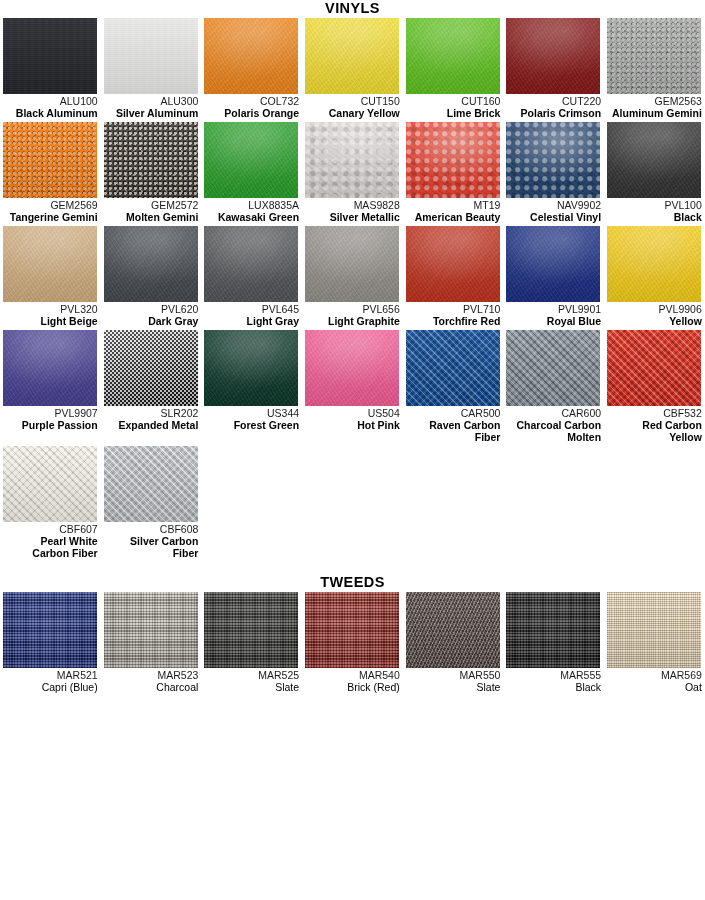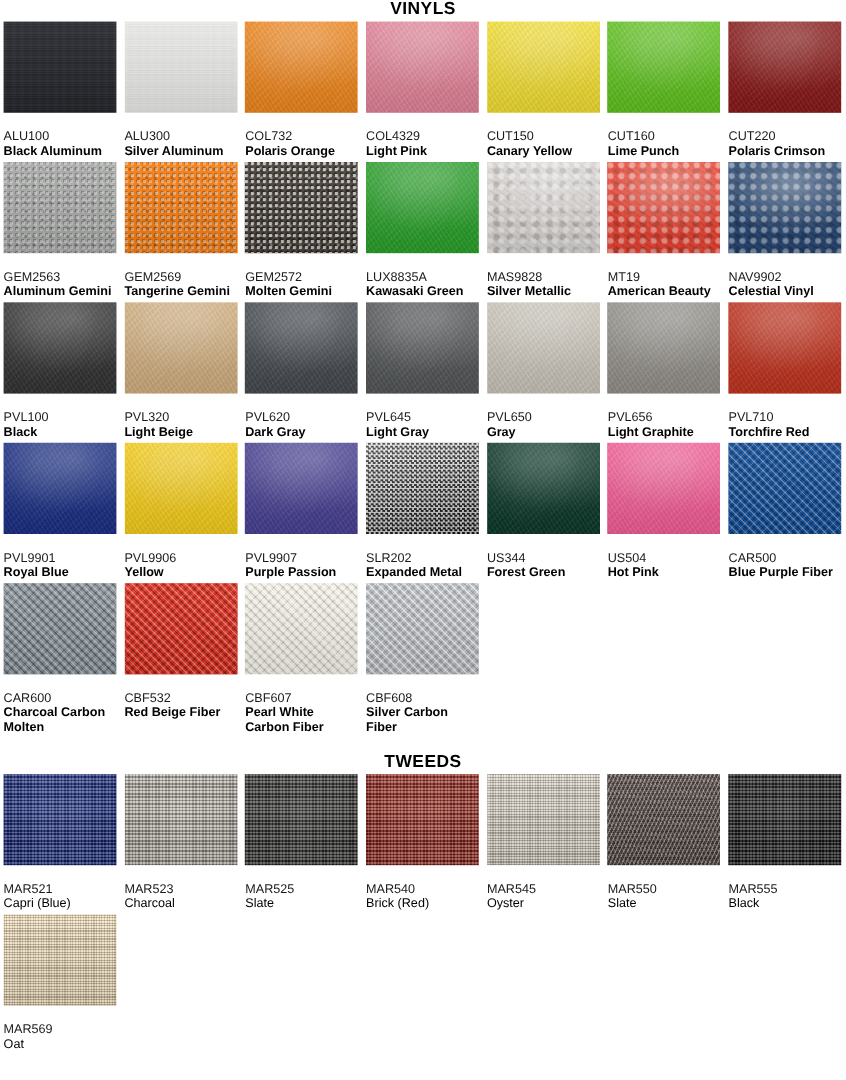--- a/index.html
+++ b/index.html
@@ -12,21 +12,21 @@
   }
   .tweeds-header{margin-top:12px;}
 
   .grid{display:flex;flex-wrap:wrap;}
   .cell{width:100.7px;box-sizing:border-box;padding:0 3px 0 3px;margin-bottom:3px;}
   .swatch{
     width:94px;height:76px;position:relative;overflow:hidden;
     background-color:#888;
   }
   .tweeds .swatch{height:76px;}
-  .caption{text-align:left;margin-top:14px;}
+  .caption{text-align:right;margin-top:1px;}
   .code{font-size:10.5px;line-height:12px;color:#1a1a1a;}
   .name{font-size:10.5px;line-height:12px;color:#000;font-weight:bold;}
   .tweeds .name{font-weight:normal;}
 
   
   .tex{position:absolute;inset:0;}
 
   
   .tex-brushed{
     background-image:
@@ -160,50 +160,39 @@
           <div class="tex tex-grain"></div>
           <div class="sheen"></div>
           <div class="vignette"></div>
         </div>
         <div class="caption">
           <div class="code">COL732</div>
           <div class="name">Polaris Orange</div>
         </div>
       </div>
       <div class="cell">
-        <div class="swatch" style="background-color: rgb(231, 135, 156);">
-          <div class="tex tex-grain"></div>
-          <div class="sheen"></div>
-          <div class="vignette"></div>
-        </div>
-        <div class="caption">
-          <div class="code">COL4329</div>
-          <div class="name">Light Pink</div>
-        </div>
-      </div>
-      <div class="cell">
         <div class="swatch" style="background-color: rgb(249, 228, 53);">
           <div class="tex tex-grain"></div>
           <div class="sheen"></div>
           <div class="vignette"></div>
         </div>
         <div class="caption">
           <div class="code">CUT150</div>
           <div class="name">Canary Yellow</div>
         </div>
       </div>
       <div class="cell">
         <div class="swatch" style="background-color: rgb(98, 199, 32);">
           <div class="tex tex-grain"></div>
           <div class="sheen"></div>
           <div class="vignette"></div>
         </div>
         <div class="caption">
           <div class="code">CUT160</div>
-          <div class="name">Lime Punch</div>
+          <div class="name">Lime Brick</div>
         </div>
       </div>
       <div class="cell">
         <div class="swatch" style="background-color: rgb(139, 25, 25);">
           <div class="tex tex-grain"></div>
           <div class="sheen"></div>
           <div class="vignette"></div>
         </div>
         <div class="caption">
           <div class="code">CUT220</div>
@@ -322,31 +311,20 @@
           <div class="tex tex-grain"></div>
           <div class="sheen"></div>
           <div class="vignette"></div>
         </div>
         <div class="caption">
           <div class="code">PVL645</div>
           <div class="name">Light Gray</div>
         </div>
       </div>
       <div class="cell">
-        <div class="swatch" style="background-color: rgb(207, 202, 191);">
-          <div class="tex tex-grain"></div>
-          <div class="sheen"></div>
-          <div class="vignette"></div>
-        </div>
-        <div class="caption">
-          <div class="code">PVL650</div>
-          <div class="name">Gray</div>
-        </div>
-      </div>
-      <div class="cell">
         <div class="swatch" style="background-color: rgb(151, 148, 142);">
           <div class="tex tex-grain"></div>
           <div class="sheen"></div>
           <div class="vignette"></div>
         </div>
         <div class="caption">
           <div class="code">PVL656</div>
           <div class="name">Light Graphite</div>
         </div>
       </div>
@@ -427,41 +405,41 @@
           <div class="name">Hot Pink</div>
         </div>
       </div>
       <div class="cell">
         <div class="swatch" style="background-color: rgb(23, 83, 158);">
           <div class="tex tex-carbon"></div>
           <div class="vignette"></div>
         </div>
         <div class="caption">
           <div class="code">CAR500</div>
-          <div class="name">Blue Purple Fiber</div>
+          <div class="name">Raven Carbon Fiber</div>
         </div>
       </div>
       <div class="cell">
         <div class="swatch" style="background-color: rgb(139, 148, 156);">
           <div class="tex tex-carbon"></div>
           <div class="vignette"></div>
         </div>
         <div class="caption">
           <div class="code">CAR600</div>
           <div class="name">Charcoal Carbon Molten</div>
         </div>
       </div>
       <div class="cell">
         <div class="swatch" style="background-color: rgb(224, 49, 34);">
           <div class="tex tex-carbon"></div>
           <div class="vignette"></div>
         </div>
         <div class="caption">
           <div class="code">CBF532</div>
-          <div class="name">Red Beige Fiber</div>
+          <div class="name">Red Carbon Yellow</div>
         </div>
       </div>
       <div class="cell">
         <div class="swatch" style="background-color: rgb(239, 236, 226);">
           <div class="tex tex-carbon tex-carbon-light"></div>
           <div class="vignette"></div>
         </div>
         <div class="caption">
           <div class="code">CBF607</div>
           <div class="name">Pearl White Carbon Fiber</div>
@@ -515,30 +493,20 @@
         <div class="swatch" style="background-color: rgb(169, 39, 27);">
           <div class="tex tex-tweed"></div>
           <div class="vignette"></div>
         </div>
         <div class="caption">
           <div class="code">MAR540</div>
           <div class="name">Brick (Red)</div>
         </div>
       </div>
       <div class="cell">
-        <div class="swatch" style="background-color: rgb(217, 210, 196);">
-          <div class="tex tex-tweed tex-tweed-fine"></div>
-          <div class="vignette"></div>
-        </div>
-        <div class="caption">
-          <div class="code">MAR545</div>
-          <div class="name">Oyster</div>
-        </div>
-      </div>
-      <div class="cell">
         <div class="swatch" style="background-color: rgb(94, 80, 73);">
           <div class="tex tex-heather"></div>
           <div class="vignette"></div>
         </div>
         <div class="caption">
           <div class="code">MAR550</div>
           <div class="name">Slate</div>
         </div>
       </div>
       <div class="cell">

